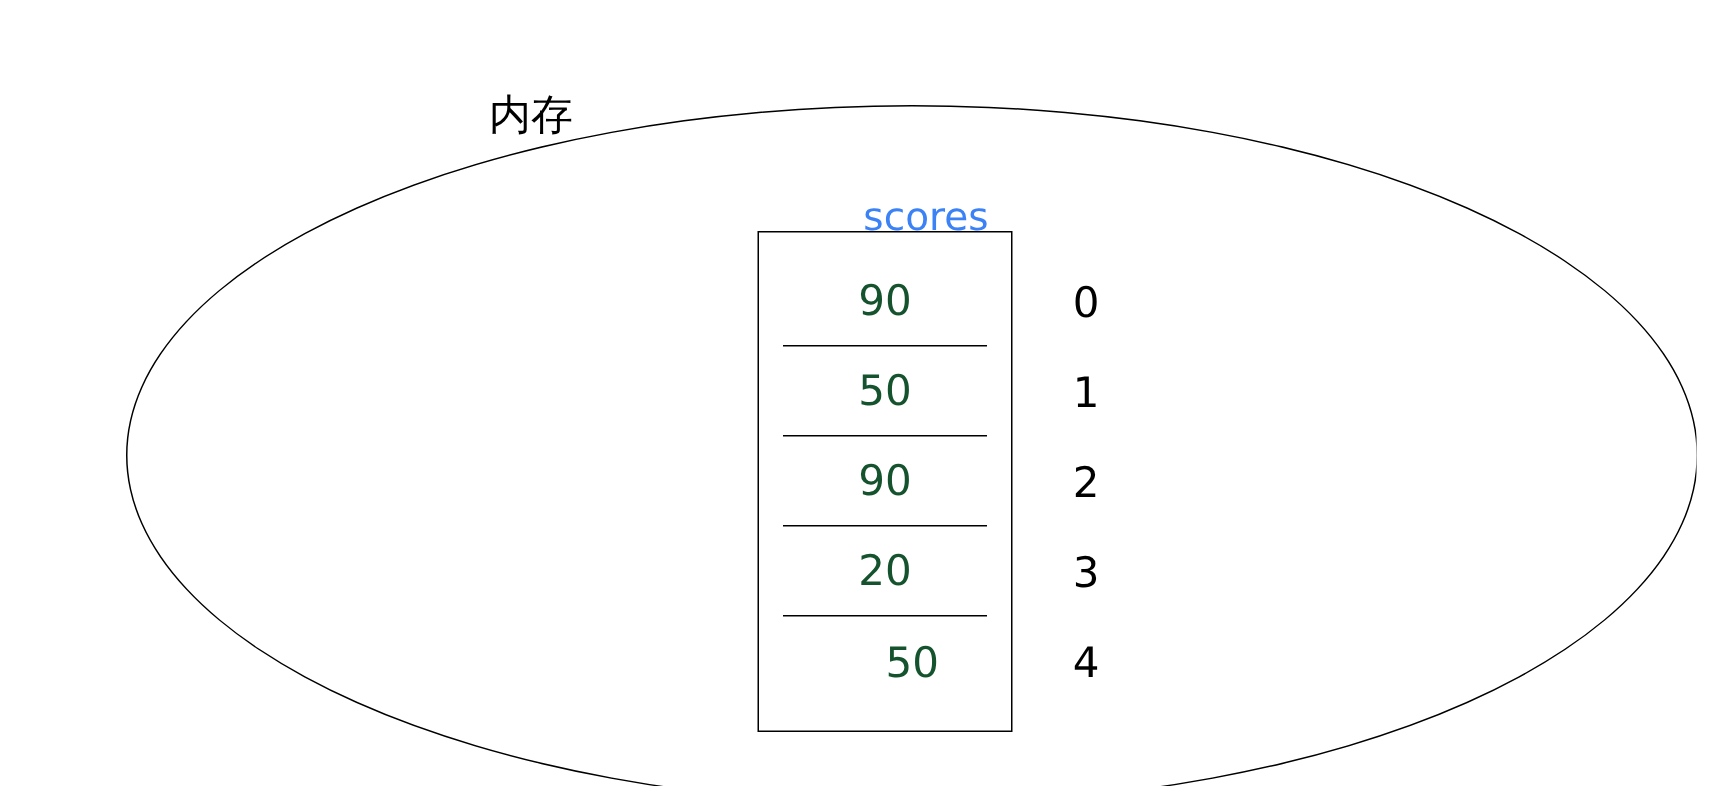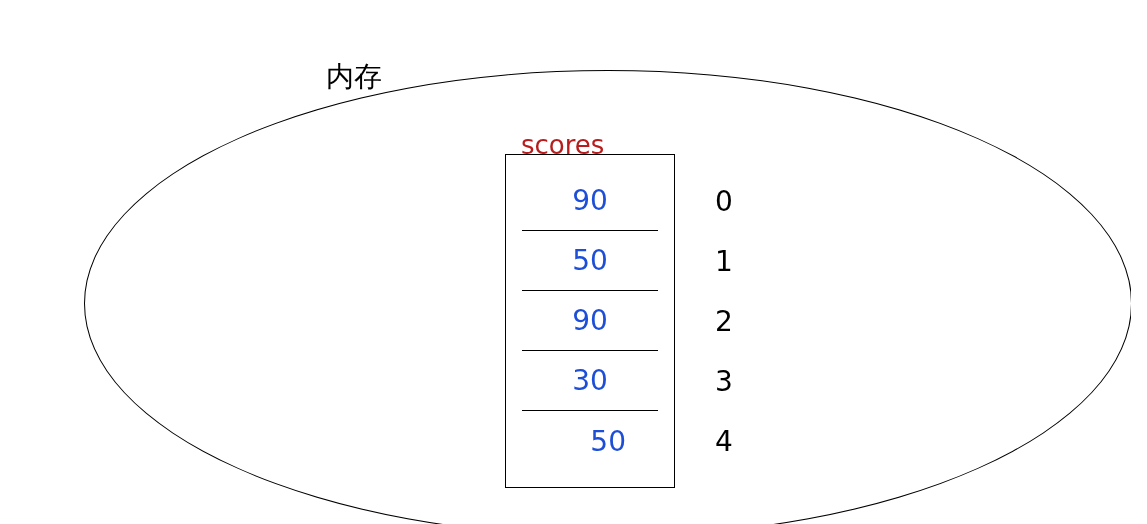--- a/index.html
+++ b/index.html
@@ -30,44 +30,44 @@
     font-size: 28px;
     line-height: 34px;
     color: #000000;
     white-space: nowrap;
   }
   .array-name-label {
     position: absolute;
     left: 473px;
     top: 82px;
     width: 170px;
-    text-align: left;
+    text-align: right;
     font-size: 26px;
     line-height: 30px;
-    color: #b91c1c;
+    color: #3b82f6;
   }
   .array-box {
     position: absolute;
     left: 473px;
     top: 122px;
     width: 170px;
     border: 1px solid #000000;
     background: #ffffff;
   }
   .cell-row {
     height: 60px;
     border-bottom: 1px solid #000000;
     display: flex;
     align-items: center;
     justify-content: center;
   }
   .cell-row:last-child { border-bottom: none; justify-content: flex-end; }
   .cell-value {
     font-size: 28px;
-    color: #1d4ed8;
+    color: #14532d;
   }
   .index-col {
     position: absolute;
     left: 660px;
     top: 123px;
     width: 30px;
     display: flex;
     flex-direction: column;
   }
   .index-label {
@@ -94,21 +94,21 @@
     <div class="cell-row">
       <div class="cell-value">90</div>
     </div>
     <div class="cell-row">
       <div class="cell-value">50</div>
     </div>
     <div class="cell-row">
       <div class="cell-value">90</div>
     </div>
     <div class="cell-row">
-      <div class="cell-value">30</div>
+      <div class="cell-value">20</div>
     </div>
     <div class="cell-row">
       <div class="cell-value">50</div>
     </div>
   </div>
 
   <div class="index-col">
     <div class="index-label">0</div>
     <div class="index-label">1</div>
     <div class="index-label">2</div>

